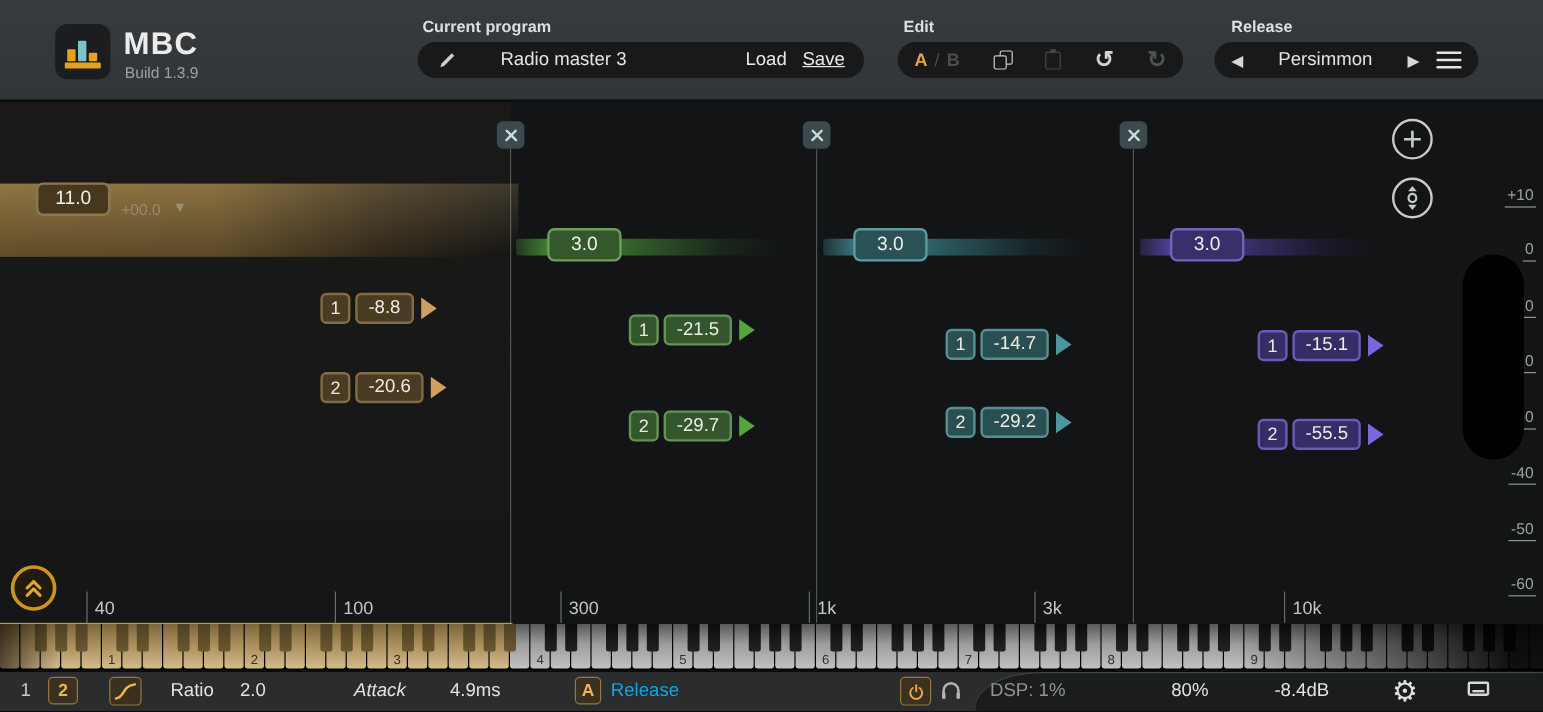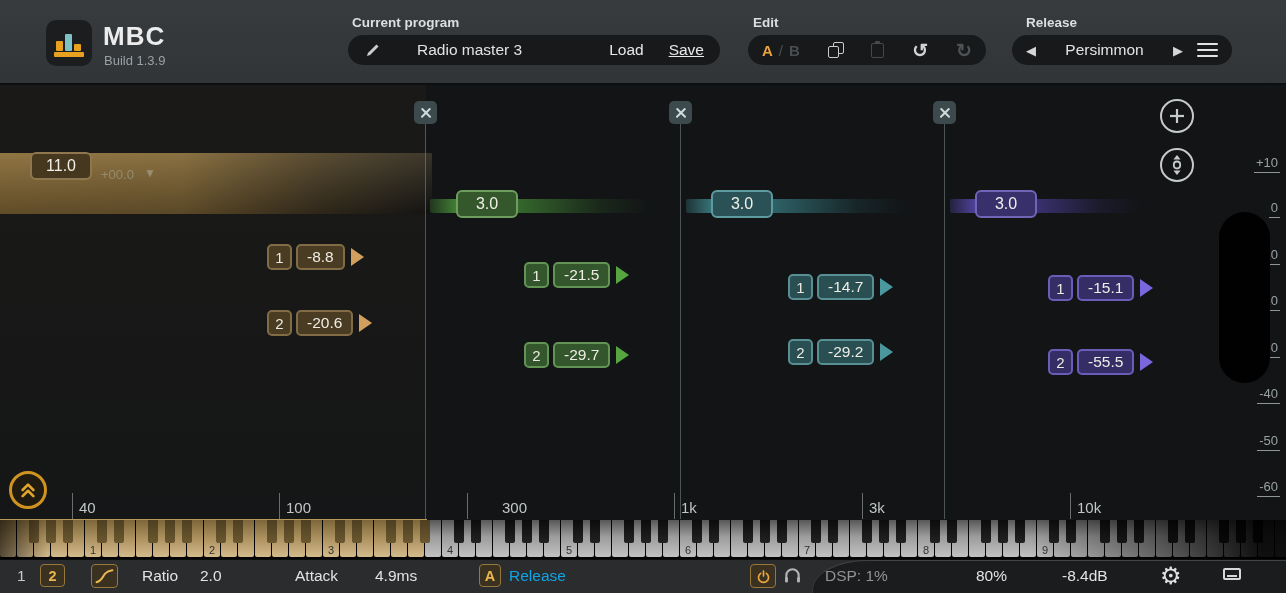--- a/index.html
+++ b/index.html
@@ -144,21 +144,21 @@
     <div id="app-name">MBC</div>
     <div id="build">Build 1.3.9</div>
 
     <div class="hdr-label" style="left:352px;">Current program</div>
     <div class="pill" style="left:348px; width:372px; padding:0 16px;">
       <svg width="17" height="17" viewBox="0 0 18 18">
         <path d="M13.2,2.6 l2.2,2.2 -9.0,9.0 -3.2,1.0 1.0,-3.2 z" fill="#cdcdcd"></path>
       </svg>
       <span class="pill-text" style="margin-left:36px;">Radio master 3</span>
       <span class="pill-btn" style="margin-left:auto;">Load</span>
-      <span class="pill-btn" style="margin-left:25px;text-decoration:underline;">Save</span>
+      <span class="pill-btn" style="margin-left:13px;text-decoration:underline;">Save</span>
     </div>
 
     <div class="hdr-label" style="left:753px;">Edit</div>
     <div class="pill" style="left:748px; width:238px; padding:0 14px; justify-content:space-between;">
       <span style="display:flex; gap:6px; align-items:center;">
         <span class="ab" style="color:#e8a33d;">A</span>
         <span class="ab" style="color:#4a4e51; font-weight:normal;">/</span>
         <span class="ab" style="color:#4a4e51;">B</span>
       </span>
       <span class="copy-ic">
@@ -290,21 +290,21 @@
   </div>
 
   <div class="ftick" style="left:72px;"></div>
   <div class="ftick" style="left:279px;"></div>
   <div class="ftick" style="left:467px;"></div>
   <div class="ftick" style="left:674px;"></div>
   <div class="ftick" style="left:862px;"></div>
   <div class="ftick" style="left:1070px;"></div>
   <div class="flabel" style="left:79px;">40</div>
   <div class="flabel" style="left:286px;">100</div>
-  <div class="flabel" style="left:502px;">300</div>
+  <div class="flabel" style="left:474px;">300</div>
   <div class="flabel" style="left:681px;">1k</div>
   <div class="flabel" style="left:869px;">3k</div>
   <div class="flabel" style="left:1077px;">10k</div>
 
   <div id="kb-topline"></div>
   <div id="kb">
       <div class="wkey amber" style="left: 0px;"></div>
       <div class="wkey amber" style="left: 17px;"></div>
       <div class="wkey amber" style="left: 34px;"></div>
       <div class="wkey amber" style="left: 51px;"></div>
@@ -452,21 +452,21 @@
     <span class="amber-btn" style="left:40px; top:4px; width:25px; height:23px;">2</span>
 
     <span class="amber-btn" style="left:91px; top:4px; width:27px; height:24px;">
       <svg width="21" height="18" viewBox="0 0 24 20">
         <path d="M3,17 C9,16 10,10 13,7 C15,5 18,4 21,3.5" fill="none" stroke="#e9b84f" stroke-width="2.4" stroke-linecap="round"></path>
       </svg>
     </span>
 
     <span class="bb-text" style="left:142px;">Ratio</span>
     <span class="bb-text" style="left:200px;">2.0</span>
-    <span class="bb-text" style="left:295px;">Attack</span>
+    <span class="bb-text" style="left:295px;font-style:italic;">Attack</span>
     <span class="bb-text" style="left:375px;">4.9ms</span>
 
     <span class="amber-btn" style="left:479px; top:4px; width:22px; height:23px;">A</span>
     <span class="bb-text bb-dim" style="left:509px;">Release</span>
 
     <span class="amber-btn" style="left:750px; top:4px; width:26px; height:24px;">
       <svg width="15" height="15" viewBox="0 0 18 18">
         <path d="M5.6,5.2 a6,6 0 1 0 6.8,0" fill="none" stroke="#eaa83f" stroke-width="2" stroke-linecap="round"></path>
         <line x1="9" y1="2.5" x2="9" y2="8.5" stroke="#eaa83f" stroke-width="2" stroke-linecap="round"></line>
       </svg>

